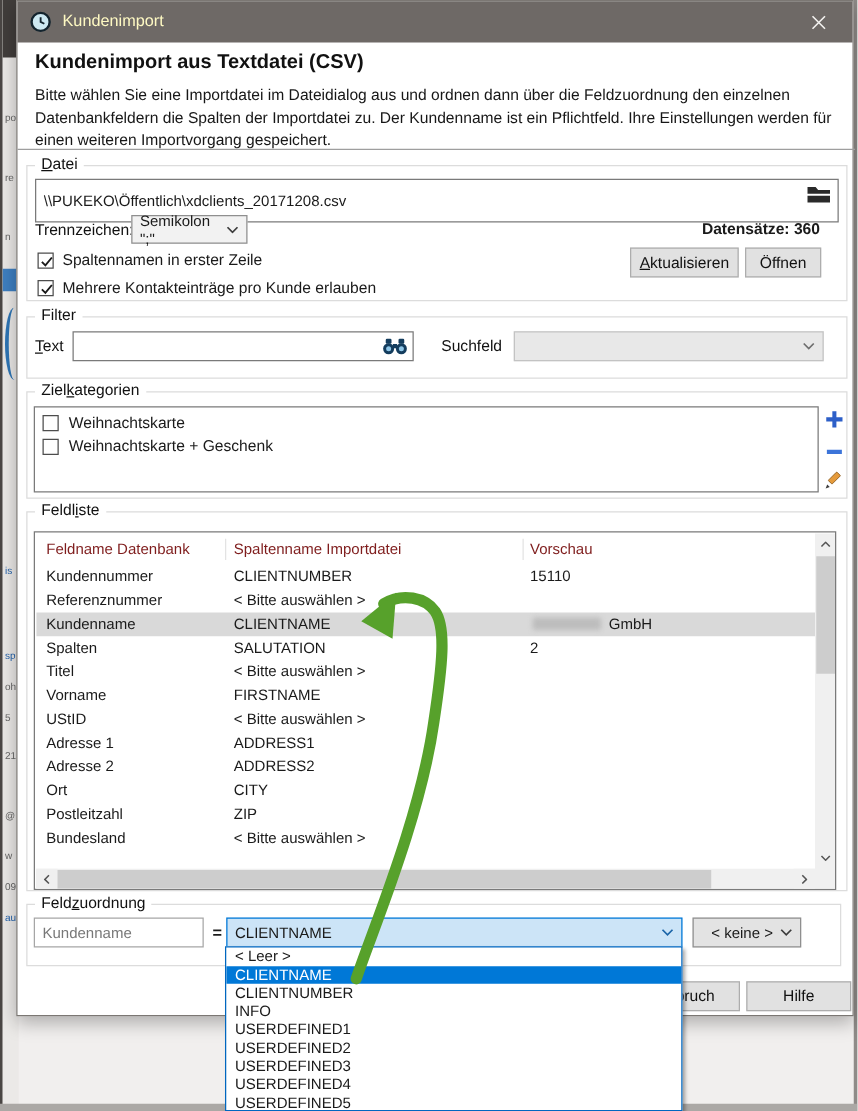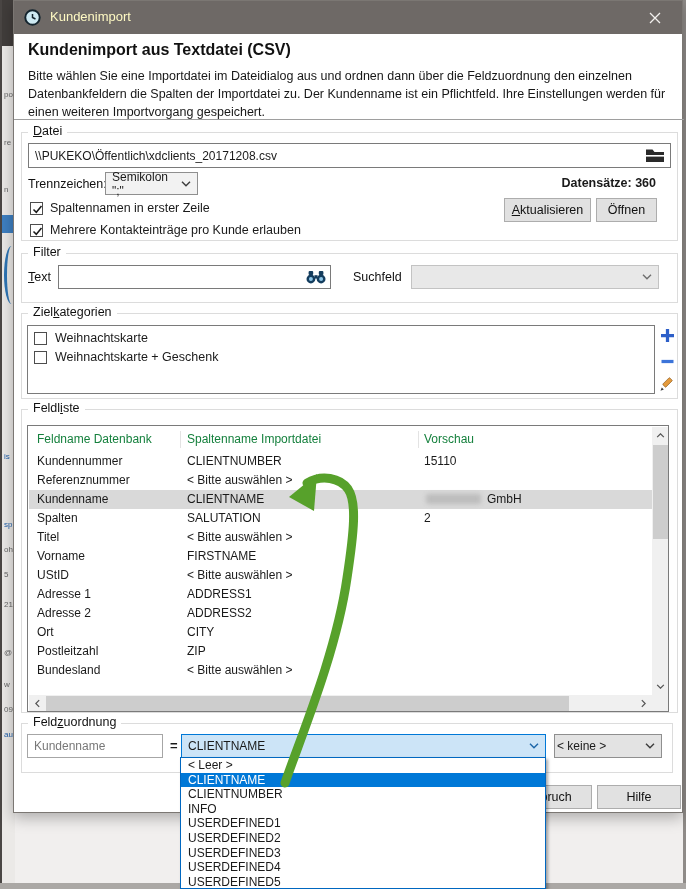--- a/index.html
+++ b/index.html
@@ -28,21 +28,21 @@
   .group{position:absolute;border:1px solid #dcdcdc;box-sizing:border-box;}
   .group-label{position:absolute;top:-9px;left:6px;background:#fff;padding:0 5px;font-size:12.5px;color:#111;}
   #g-datei{left:7px;top:131px;width:657px;height:109px;}
   #g-filter{left:7px;top:252px;width:657px;height:50px;}
   #g-ziel{left:7px;top:312px;width:657px;height:86px;}
   #g-feld{left:7px;top:408px;width:657px;height:304px;}
   #g-zuord{left:7px;top:722px;width:652px;height:50px;}
   
   .tinput{position:absolute;border:1px solid #7a7a7a;background:#fff;font-family:"Liberation Sans",sans-serif;
           font-size:12px;color:#1a1a1a;padding:0 6px;box-sizing:border-box;outline:none;}
-  #file-input{left:14px;top:142px;width:643px;height:25px;padding-right:32px;}
+  #file-input{left:14px;top:142px;width:643px;height:35px;padding-right:32px;}
   .folder-ico{position:absolute;left:631px;top:147px;width:20px;height:15px;}
   .lbl{position:absolute;font-size:12.5px;color:#111;}
   .combo{position:absolute;box-sizing:border-box;border:1px solid #8f8f8f;background:#f4f4f4;font-size:12px;
          display:flex;align-items:center;padding:0 20px 0 6px;cursor:default;}
   .combo .chev{position:absolute;right:6px;top:50%;margin-top:-3px;}
   #cmb-trenn{left:91px;top:171px;width:93px;height:23px;background:#f2f2f2;}
   #datensaetze{position:absolute;right:26px;top:175px;font-size:12.5px;font-weight:bold;}
   .cb{position:absolute;width:13px;height:13px;border:1px solid #4d4d4d;background:#fff;box-sizing:border-box;}
   .cb svg{position:absolute;left:0;top:0;}
   .cb-lbl{position:absolute;font-size:12.5px;}
@@ -58,21 +58,21 @@
   .cat-item{position:relative;height:19px;}
   .cat-item .cb{left:6px;top:3px;}
   .cat-item .cb-lbl{left:27px;top:2px;}
   .side-ico{position:absolute;width:15px;height:15px;cursor:pointer;}
   #ico-plus{left:646px;top:327px;}
   #ico-minus{left:646px;top:353px;}
   #ico-pencil{left:645px;top:376px;}
   
   #table{position:absolute;left:13px;top:424px;width:642px;height:287px;border:1px solid #7a7a7a;background:#fff;box-sizing:border-box;overflow:hidden;}
   .thead{position:absolute;left:1px;top:1px;width:623px;height:24px;}
-  .thead .tc{top:0;line-height:24px;font-size:12px;color:#15803d;}
+  .thead .tc{top:0;line-height:24px;font-size:12px;color:#7f1d1d;}
   .col-sep{position:absolute;top:4px;width:1px;height:17px;background:#e3e3e3;}
   #rows-wrap{position:absolute;left:1px;top:26px;width:623px;height:243px;overflow:hidden;}
   .trow{position:relative;height:19px;}
   .trow.sel{background:#d9d9d9;}
   .tc{position:absolute;line-height:19px;font-size:12px;white-space:nowrap;}
   .c1{left:8px;} .c2{left:158px;} .c3{left:395px;}
   .redact{display:inline-block;height:10px;background:#bdbdbd;filter:blur(2px);border-radius:2px;vertical-align:middle;margin:0 6px 2px 2px;}
   
   .sb{position:absolute;background:#f0f0f0;}
   #vsb{left:624px;top:1px;width:17px;height:268px;}
@@ -80,21 +80,21 @@
   #sb-corner{position:absolute;left:624px;top:269px;width:17px;height:17px;background:#f0f0f0;}
   .sb-arrow{position:absolute;width:17px;height:17px;display:flex;align-items:center;justify-content:center;background:#f0f0f0;cursor:pointer;}
   .sb-thumb{position:absolute;background:#cdcdcd;cursor:pointer;}
   #vsb-thumb{left:1px;top:18px;width:15px;height:94px;}
   #hsb-thumb{left:17px;top:1px;width:523px;height:15px;}
   
   #zuord-name{position:absolute;left:13px;top:733px;width:136px;height:24px;border:1px solid #a6a6a6;box-sizing:border-box;
               font-size:12px;color:#787878;display:flex;align-items:center;padding-left:6px;background:#fff;}
   #zuord-eq{position:absolute;left:156px;top:737px;font-size:13px;font-weight:bold;}
   #cmb-client{left:167px;top:733px;width:365px;height:24px;background:#cce4f7;border:1px solid #0078d7;}
-  #cmb-keine{left:540px;top:733px;width:108px;height:24px;background:#e3e3e3;padding-left:2px;}
+  #cmb-keine{left:540px;top:733px;width:87px;height:24px;background:#e3e3e3;padding-left:14px;}
   
   #btn-abbruch{left:491px;top:784px;width:87px;height:24px;}
   #btn-hilfe{left:583px;top:784px;width:84px;height:24px;}
   
   #dropdown{position:absolute;left:180px;top:757px;width:366px;height:132px;z-index:50;background:#fff;
             border:1px solid #0067c0;box-sizing:border-box;box-shadow:2px 2px 3px rgba(0,0,0,.35);overflow:hidden;}
   .opt{height:14.6px;line-height:14.5px;font-size:12px;padding-left:7px;white-space:nowrap;cursor:default;}
   .opt.osel{background:#0078d7;color:#fff;}
   
   #arrow-svg{position:absolute;left:0;top:0;z-index:60;pointer-events:none;}

